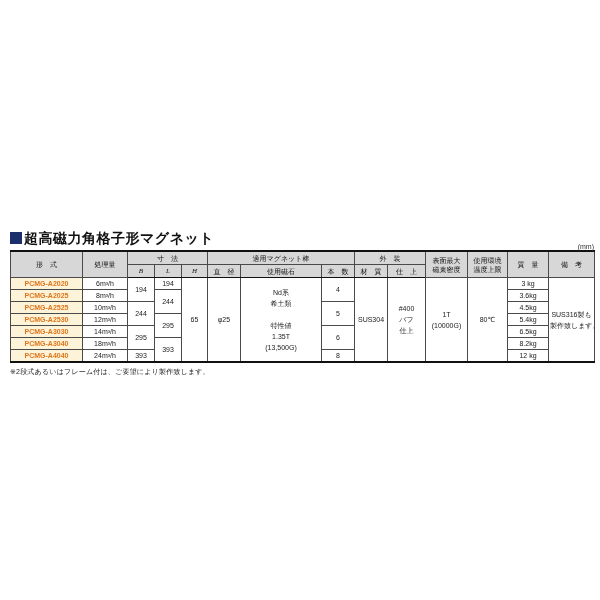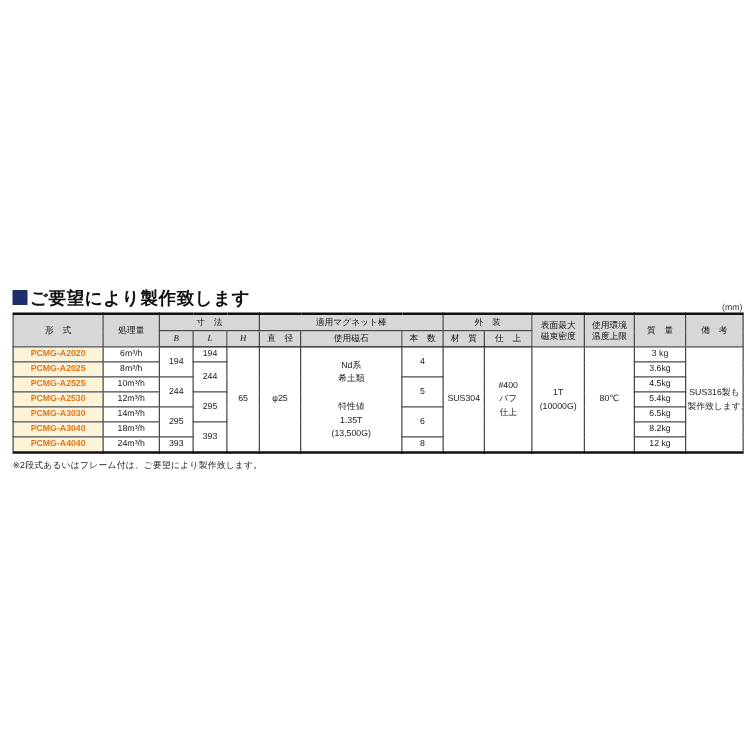--- a/index.html
+++ b/index.html
@@ -33,21 +33,21 @@
   .ml .gap{height:11px;}
   .two-line{line-height:9px;}
   .footnote{margin:4px 0 0 0;font-size:7px;color:#222;letter-spacing:.2px;}
 </style>
 </head>
 <body>
 
 <div class="content">
 
   <div class="title-row">
-    <h1 class="page-title"><span class="title-square"></span><span>ご要望により製作致します</span></h1>
+    <h1 class="page-title"><span class="title-square"></span><span>超高磁力角格子形マグネット</span></h1>
     <span class="unit-label">(mm)</span>
   </div>
 
   <table class="spec">
     <colgroup>
       <col style="width:72px">
         <col style="width:45px">
       <col style="width:27px">
         <col style="width:27px">
         <col style="width:26px">

